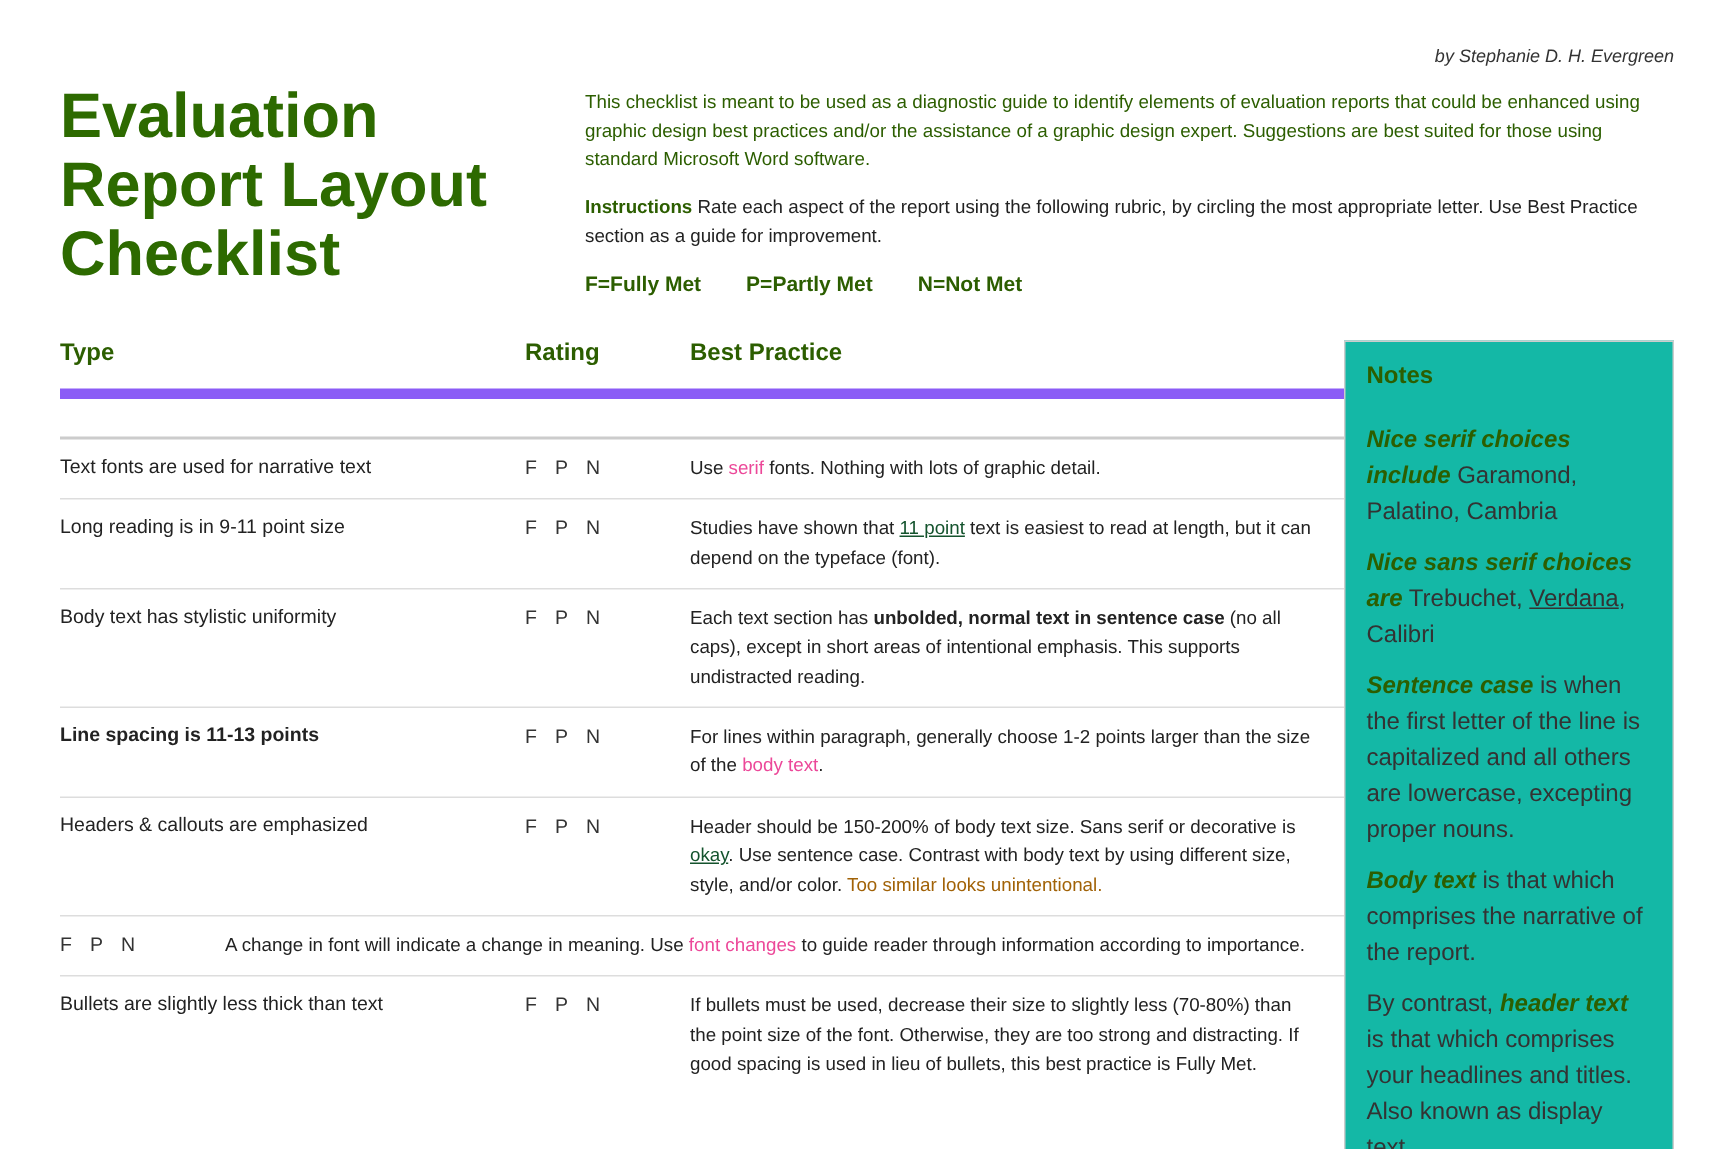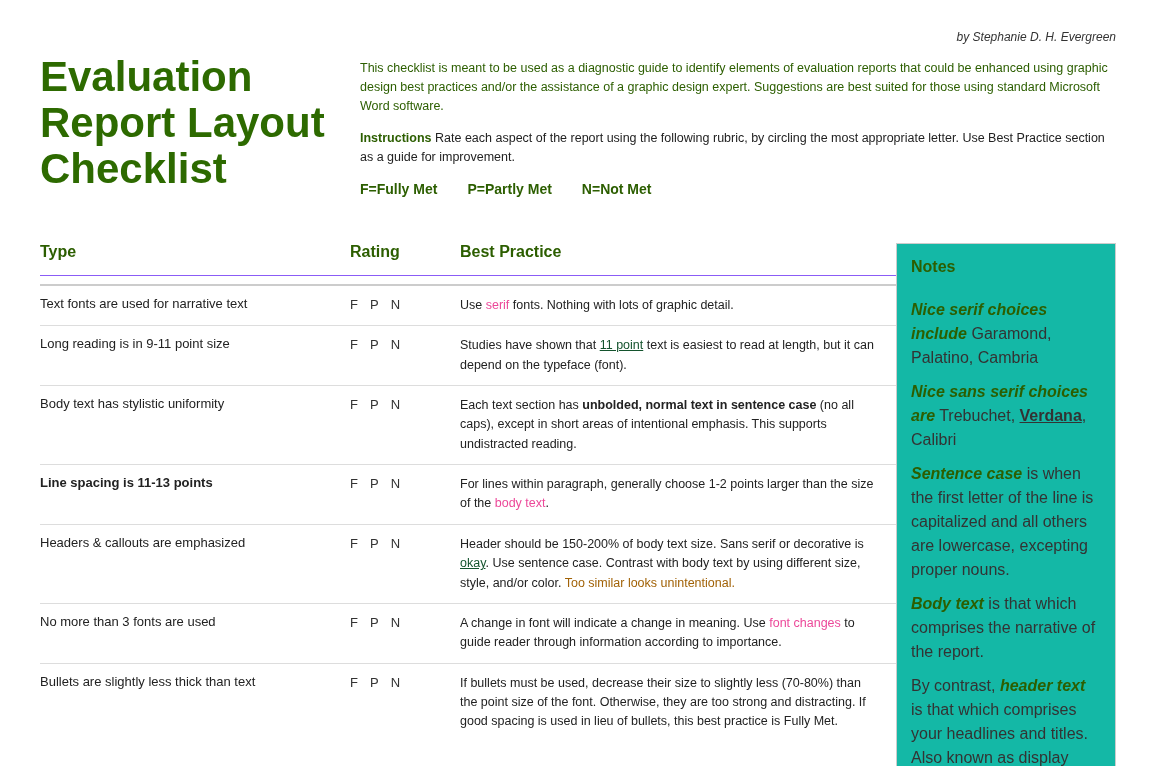--- a/index.html
+++ b/index.html
@@ -14,21 +14,22 @@
     }
     .byline {
       text-align: right;
       font-style: italic;
       font-size: 12px;
       color: #333;
       margin-bottom: 10px;
     }
     .top-section {
       display: flex;
-      margin-bottom: 46px;
+      gap: 30px;
+      margin-bottom: 30px;
     }
     .title-block {
       min-width: 320px;
     }
     .title-block h1 {
       font-size: 42px;
       font-weight: 900;
       color: #2d6a00;
       line-height: 1.1;
       font-family: Arial, sans-serif;
@@ -69,22 +70,22 @@
       width: 100%;
       margin-top: 10px;
     }
     .col-notes { width: 220px; flex-shrink: 0; background: #14b8a6; padding: 14px 14px; border: 1px solid #ccc; }
 
     .col-header {
       font-size: 16px;
       font-weight: bold;
       color: #2c5e00;
       padding-bottom: 14px;
-      border-bottom: 1px solid #8b5cf6;
-      margin-bottom: 0;
+      border-bottom: 7px solid #8b5cf6;
+      margin-bottom: 17px;
     }
     .col-notes .col-header { border-bottom: none; margin-bottom: 8px; }
 
     .table-row {
       display: flex;
       align-items: flex-start;
       border-bottom: 1px solid #ddd;
       padding: 10px 0;
     }
     .cell-type {
@@ -109,21 +110,21 @@
       padding-right: 20px;
     }
     .cell-practice .highlight { color: #ec4899; }
     .cell-practice .underline { text-decoration: underline; color: #14532d; }
     .cell-practice .bold { font-weight: bold; }
     .cell-practice .red { color: #a16207; }
 
     .notes-section { font-size: 16px; line-height: 1.5; color: #333; }
     .notes-section p { margin-bottom: 10px; }
     .notes-section .italic-green { font-style: italic; color: #2c5e00; font-weight: bold; }
-    .notes-section .underline-bold { font-weight: bold; text-decoration: underline; }
+    .notes-section .underline-bold { font-weight: normal; text-decoration: underline; }
     .notes-section ul { margin-left: 14px; margin-top: 4px; }
     .notes-section ul li { margin-bottom: 4px; }
     .header-row {
       display: flex;
       border-bottom: 2px solid #ccc;
       padding-bottom: 8px;
       margin-bottom: 0;
     }
   </style>
 </head>
@@ -208,21 +209,20 @@
       <div class="cell-rating">
         <span>F</span>
         <span>P</span>
         <span>N</span>
       </div>
       <div class="cell-practice">
         Header should be 150-200% of body text size. Sans serif or decorative is <span class="highlight underline">okay</span>. Use sentence case. Contrast with body text by using different size, style, and/or color. <span class="red">Too similar looks unintentional.</span>
       </div>
     </div>
     <div class="table-row">
-      <div class="cell-type">No more than 3 fonts are used</div>
       <div class="cell-rating">
         <span>F</span>
         <span>P</span>
         <span>N</span>
       </div>
       <div class="cell-practice">
         A change in font will indicate a change in meaning. Use <span class="highlight">font changes</span> to guide reader through information according to importance.
       </div>
     </div>
     <div class="table-row" style="border-bottom:none;">

